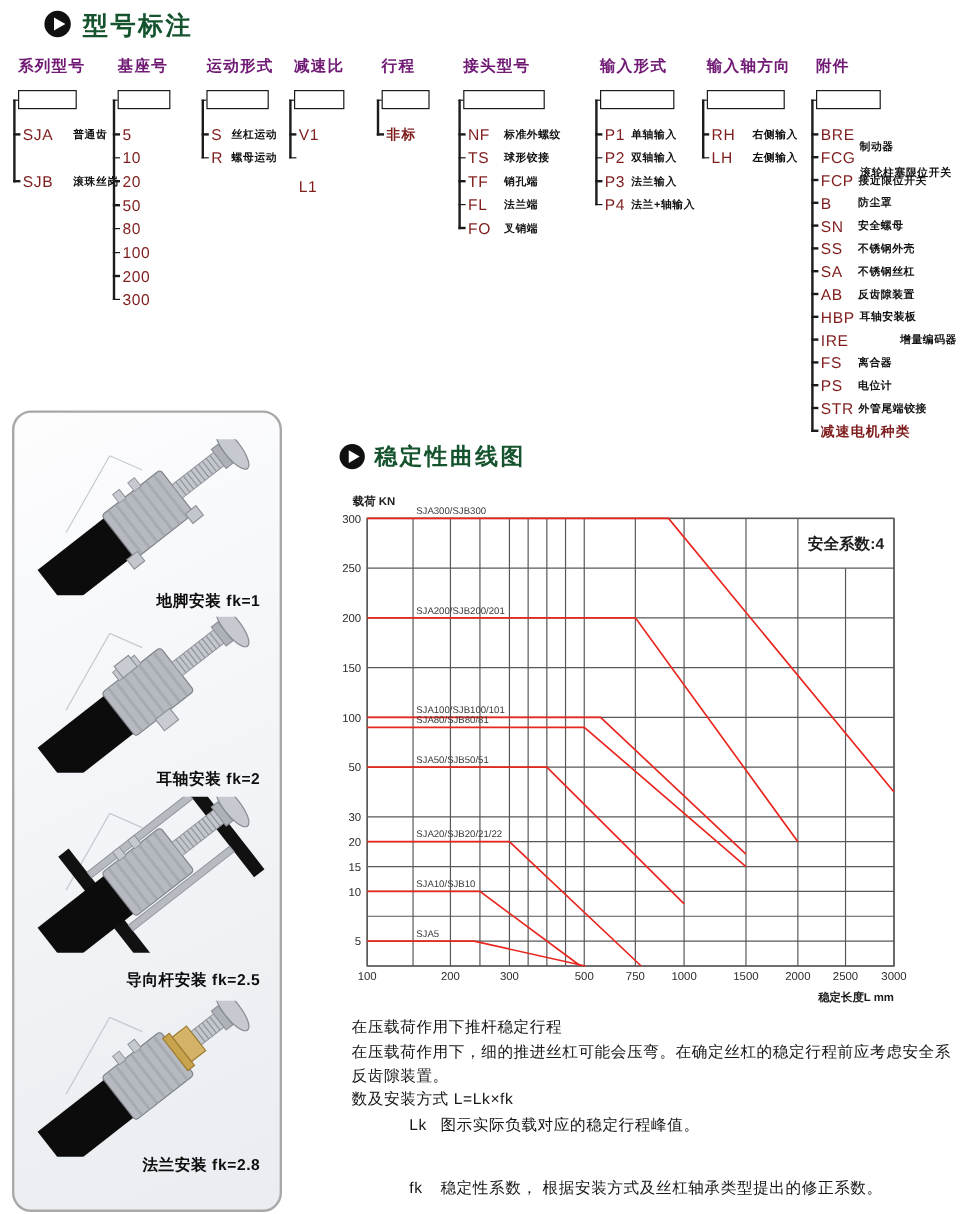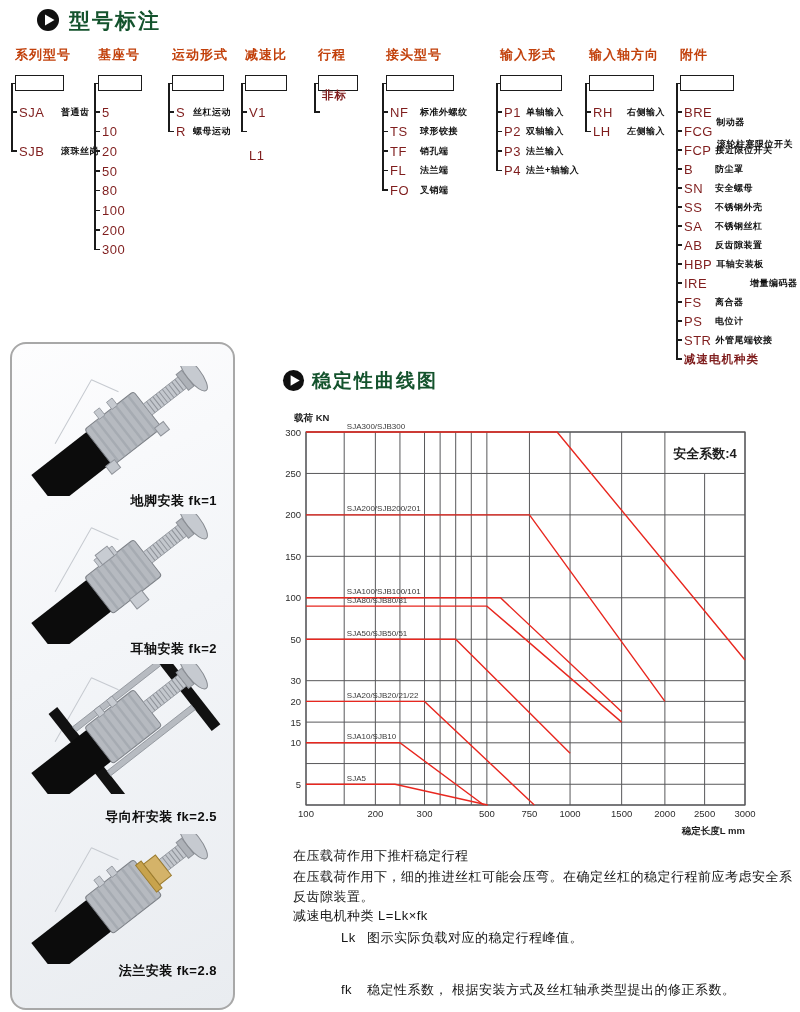--- a/index.html
+++ b/index.html
@@ -3,21 +3,21 @@
 <meta charset="utf-8">
 <style>
   html,body{margin:0;padding:0;}
   body{
     width:800px;height:1012px;position:relative;overflow:hidden;
     background:#ffffff;color:#151515;
     font-family:"Liberation Sans","DejaVu Sans",sans-serif;
   }
   .abs{position:absolute;}
   .sec-title{position:absolute;font-weight:bold;color:#14532d;letter-spacing:2px;white-space:nowrap;}
-  .col-header{position:absolute;font-size:13px;font-weight:bold;letter-spacing:1px;white-space:nowrap;color:#c2410c;}
+  .col-header{position:absolute;font-size:13px;font-weight:bold;letter-spacing:1px;white-space:nowrap;color:#701a75;}
   .col-box{position:absolute;height:14px;border:1.5px solid #1b1b1b;background:#fff;}
   .bracket{position:absolute;background:#1b1b1b;}
   .item-row{position:absolute;display:flex;align-items:center;white-space:nowrap;height:14px;}
   .item-code{font-size:13px;color:#7f1d1d;letter-spacing:0.5px;}
   .item-code.cjk{font-size:11.5px;font-weight:bold;letter-spacing:1px;}
   .item-label{font-size:9px;font-weight:bold;color:#111;letter-spacing:0.5px;}
   #gallery-panel{
     position:absolute;left:10px;top:342px;width:221px;height:664px;
     border:2px solid #a8a8a8;border-radius:16px;
     background:linear-gradient(155deg,#fdfdfe 0%,#f3f5f8 45%,#e9ecf0 100%);
@@ -112,21 +112,21 @@
       </div>
       <div class="bracket" style="left: 241px; top: 130.5px; width: 6px; height: 1.5px;"></div>
       <div class="item-row" style="left: 249px; top: 124.5px; margin-top: 24px;">
         <span class="item-code">L1</span>
       </div>
       <div class="bracket" style="left: 241px; top: 82.5px; width: 4px; height: 1.5px;"></div>
       <div class="bracket" style="left: 241px; top: 82.5px; width: 1.5px; height: 49.5px;"></div>
       <div class="col-header" style="left: 318px; top: 46px;">行程</div>
       <div class="col-box" style="left: 318px; top: 75px; width: 38px;"></div>
       <div class="bracket" style="left: 314px; top: 111px; width: 6px; height: 1.5px;"></div>
-      <div class="item-row" style="left: 322px; top: 88px;">
+      <div class="item-row" style="left: 322px; top: 105px;">
         <span class="item-code cjk">非标</span>
       </div>
       <div class="bracket" style="left: 314px; top: 82.5px; width: 4px; height: 1.5px;"></div>
       <div class="bracket" style="left: 314px; top: 82.5px; width: 1.5px; height: 30px;"></div>
       <div class="col-header" style="left: 386px; top: 46px;">接头型号</div>
       <div class="col-box" style="left: 386px; top: 75px; width: 66px;"></div>
       <div class="bracket" style="left: 382px; top: 111px; width: 6px; height: 1.5px;"></div>
       <div class="item-row" style="left: 390px; top: 105px;">
         <span class="item-code" style="min-width: 26px;">NF</span>
         <span class="item-label" style="margin-left: 4px;">标准外螺纹</span>
@@ -414,21 +414,21 @@
         <text x="66.827" y="385.76120000000003" font-size="8" fill="#3a3a3a">SJA5</text>
         <text x="424.94124999999997" y="62.72222222222222" font-size="13" font-weight="bold" fill="#1d1d1d" text-anchor="middle">安全系数:4</text>
         <text x="14" y="26" font-size="9.5" font-weight="bold" fill="#1d1d1d">载荷 KN</text>
         <text x="465" y="439" font-size="9.5" font-weight="bold" fill="#1d1d1d" text-anchor="end">稳定长度L mm</text>
       </svg></div>
 
   <div id="notes">
     <div class="note" style="left:293px;top:847px">在压载荷作用下推杆稳定行程</div>
     <div class="note" style="left:293px;top:868px">在压载荷作用下，细的推进丝杠可能会压弯。在确定丝杠的稳定行程前应考虑安全系</div>
     <div class="note" style="left:293px;top:888px">反齿隙装置。</div>
-    <div class="note" style="left:293px;top:907px">减速电机种类  L=Lk×fk</div>
+    <div class="note" style="left:293px;top:907px">数及安装方式  L=Lk×fk</div>
     <div class="note" style="left:341px;top:929px">
       <span class="term">Lk</span><span>图示实际负载对应的稳定行程峰值。</span>
     </div>
     <div class="note" style="left:341px;top:981px">
       <span class="term">fk</span><span>稳定性系数， 根据安装方式及丝杠轴承类型提出的修正系数。</span>
     </div>
   </div>
 
 </div>
 

